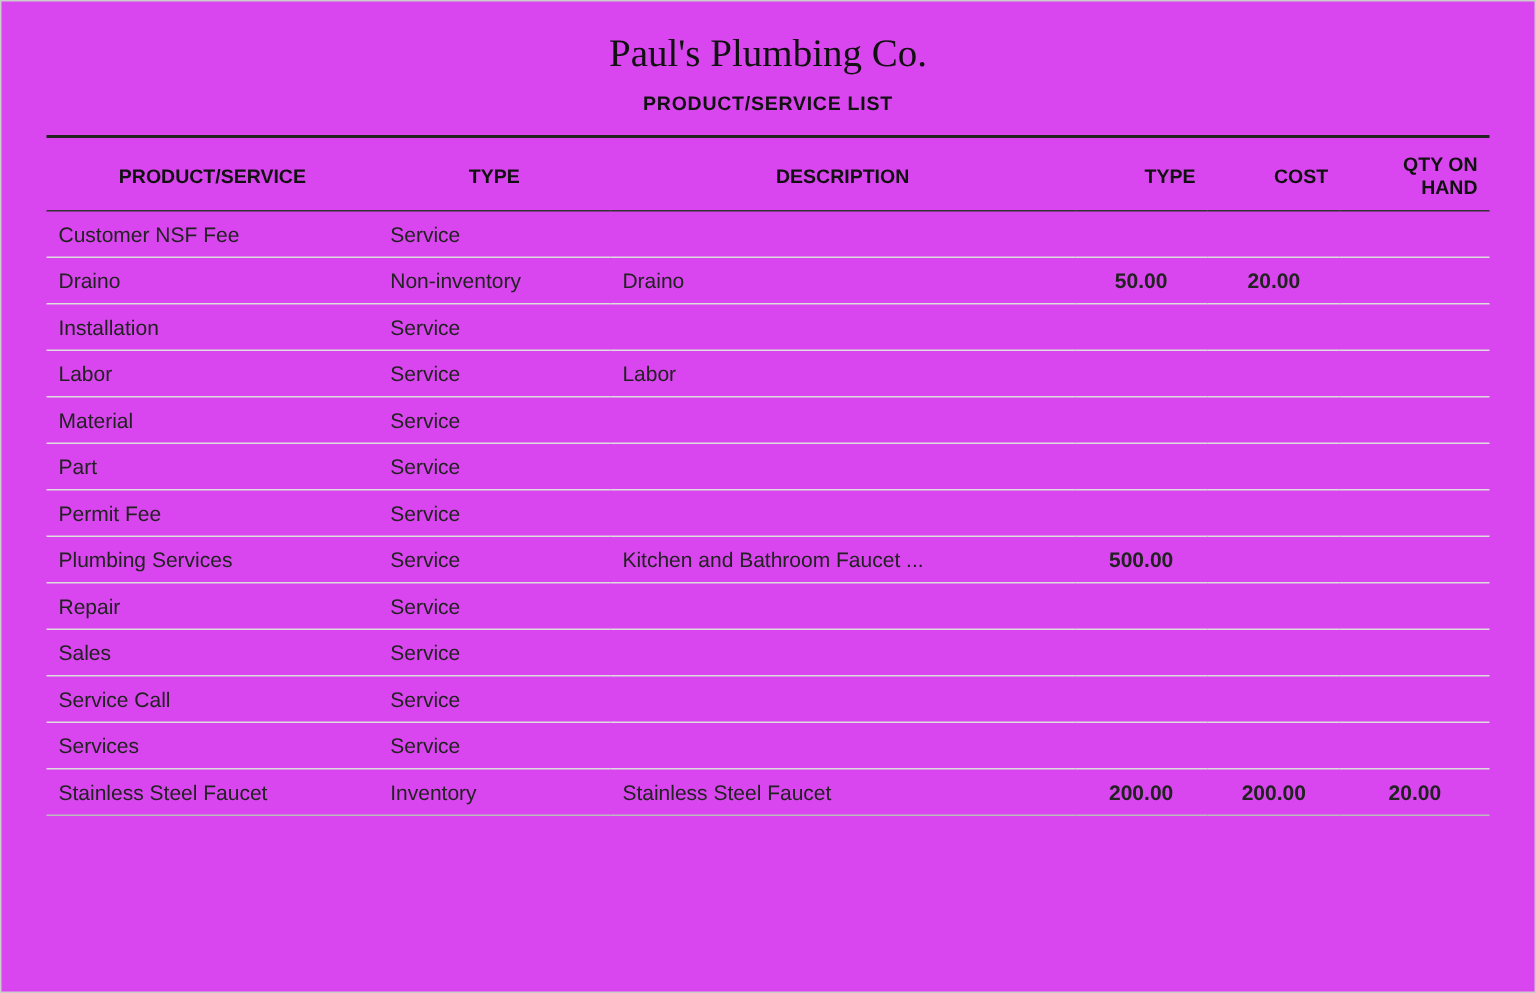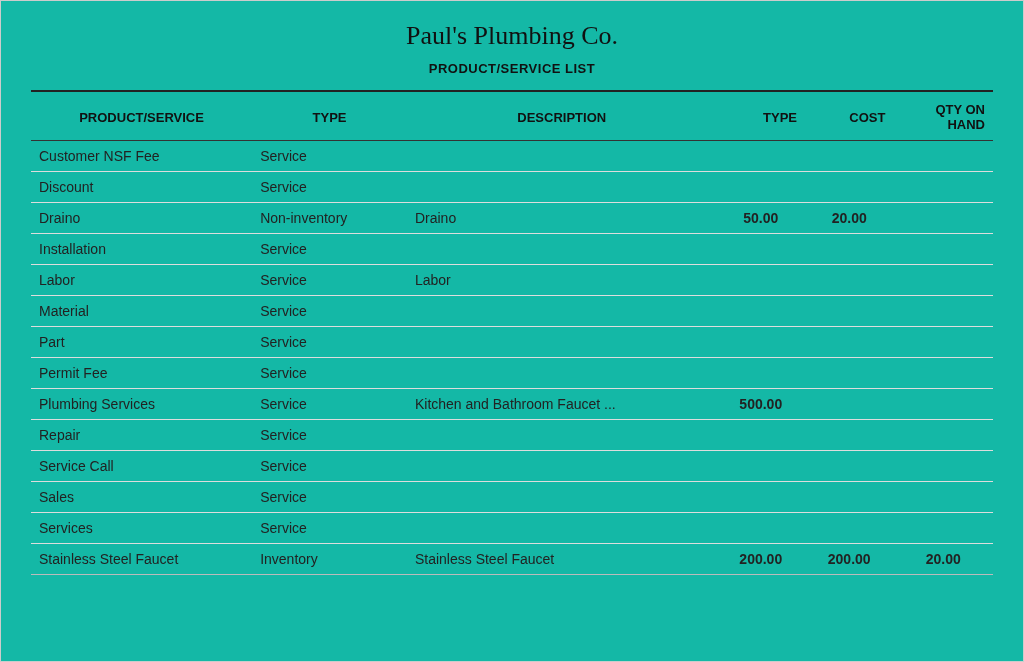--- a/index.html
+++ b/index.html
@@ -13,21 +13,21 @@
       display: flex;
       justify-content: center;
       align-items: center;
       min-height: 100vh;
       font-family: Arial, Helvetica, sans-serif;
     }
 
     .page-container {
       width: 1024px;
       min-height: 662px;
-      background: #14b8a6;
+      background: #d946ef;
       border: 1px solid #ccc;
       padding: 20px 30px 30px 30px;
     }
 
     .company-title {
       text-align: center;
       font-size: 26px;
       font-weight: 400;
       color: #111;
       margin-bottom: 10px;
@@ -112,28 +112,20 @@
     <tbody id="table-body">
     <tr>
           <td class="col-product">Customer NSF Fee</td>
           <td class="col-type">Service</td>
           <td class="col-desc"></td>
           <td class="col-price right"></td>
           <td class="col-cost right"></td>
           <td class="col-qty right"></td>
         </tr>
         <tr>
-          <td class="col-product">Discount</td>
-          <td class="col-type">Service</td>
-          <td class="col-desc"></td>
-          <td class="col-price right"></td>
-          <td class="col-cost right"></td>
-          <td class="col-qty right"></td>
-        </tr>
-        <tr>
           <td class="col-product">Draino</td>
           <td class="col-type">Non-inventory</td>
           <td class="col-desc">Draino</td>
           <td class="col-price right">50.00</td>
           <td class="col-cost right">20.00</td>
           <td class="col-qty right"></td>
         </tr>
         <tr>
           <td class="col-product">Installation</td>
           <td class="col-type">Service</td>
@@ -184,29 +176,29 @@
         </tr>
         <tr>
           <td class="col-product">Repair</td>
           <td class="col-type">Service</td>
           <td class="col-desc"></td>
           <td class="col-price right"></td>
           <td class="col-cost right"></td>
           <td class="col-qty right"></td>
         </tr>
         <tr>
+          <td class="col-product">Sales</td>
+          <td class="col-type">Service</td>
+          <td class="col-desc"></td>
+          <td class="col-price right"></td>
+          <td class="col-cost right"></td>
+          <td class="col-qty right"></td>
+        </tr>
+        <tr>
           <td class="col-product">Service Call</td>
-          <td class="col-type">Service</td>
-          <td class="col-desc"></td>
-          <td class="col-price right"></td>
-          <td class="col-cost right"></td>
-          <td class="col-qty right"></td>
-        </tr>
-        <tr>
-          <td class="col-product">Sales</td>
           <td class="col-type">Service</td>
           <td class="col-desc"></td>
           <td class="col-price right"></td>
           <td class="col-cost right"></td>
           <td class="col-qty right"></td>
         </tr>
         <tr>
           <td class="col-product">Services</td>
           <td class="col-type">Service</td>
           <td class="col-desc"></td>

